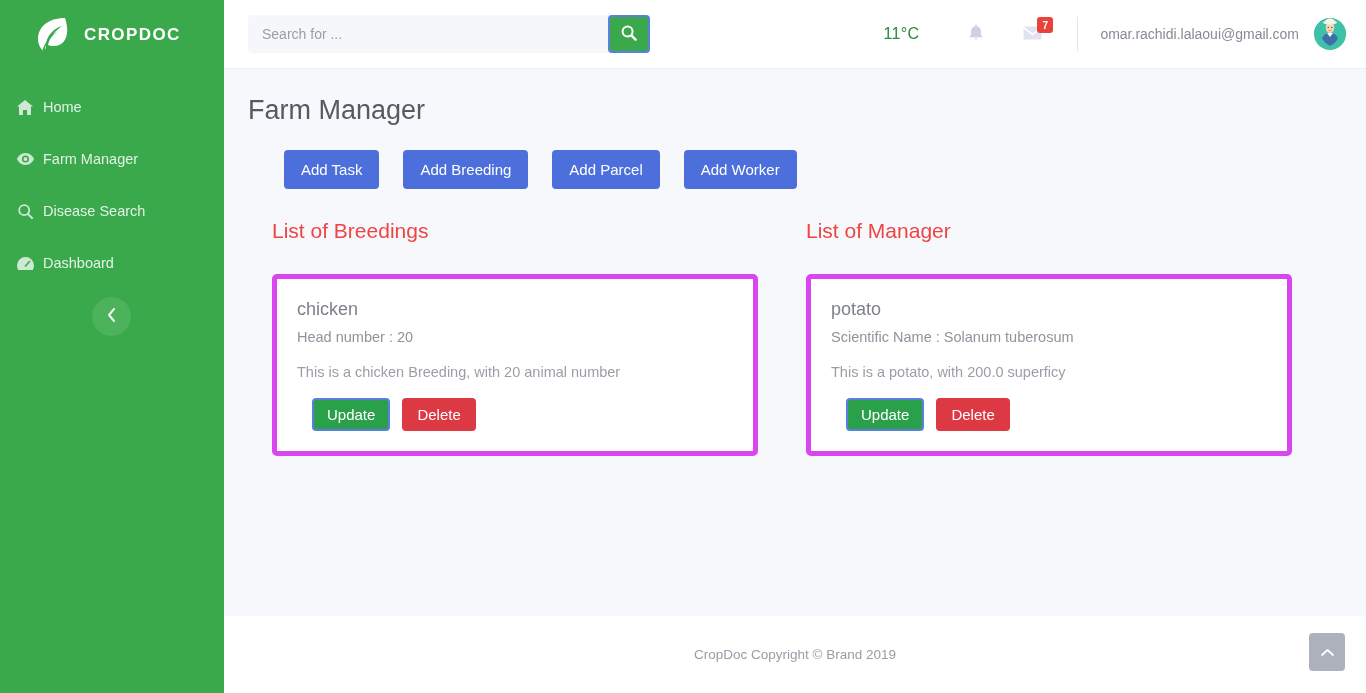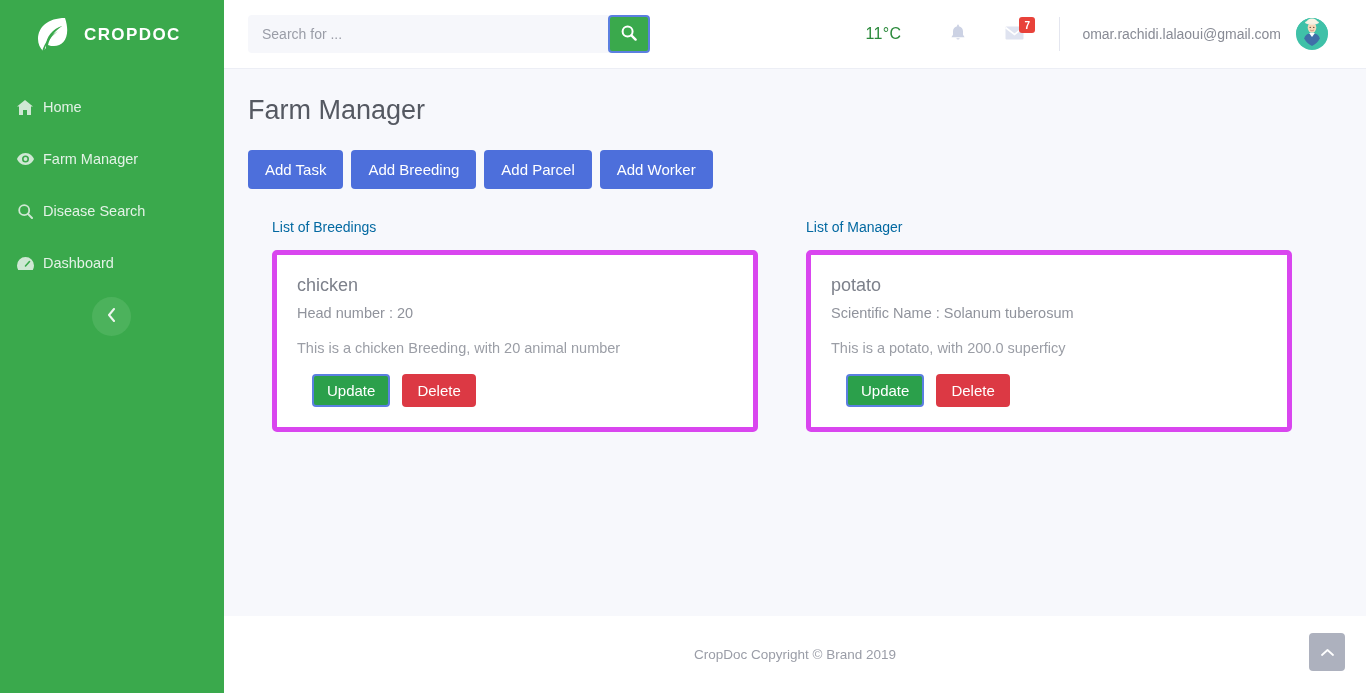--- a/index.html
+++ b/index.html
@@ -71,21 +71,21 @@
 
   
   .main { flex: 1; display: flex; flex-direction: column; height: 693px; }
 
   
   .topbar {
     height: 69px;
     background: #ffffff;
     display: flex;
     align-items: center;
-    padding: 0 38px 0 24px;
+    padding: 0 20px 0 24px;
     border-bottom: 1px solid #eceef5;
   }
   .search-wrap {
     display: flex;
     width: 402px;
     height: 38px;
     border-radius: 4px;
     overflow: visible;
   }
   .search-input {
@@ -181,39 +181,39 @@
     background: #f7f8fc;
     padding: 26px 24px 0 24px;
     overflow: hidden;
   }
   .page-title {
     font-size: 27px;
     color: #555962;
     font-weight: normal;
     margin-bottom: 24px;
   }
-  .btn-row { display: flex; gap: 8px; margin-bottom: 30px; }
+  .btn-row { display: flex; gap: 24px; margin-bottom: 30px; margin-left: 36px; }
   .btn-primary {
     background: #4d6fdb;
     color: #fff;
     border: none;
     border-radius: 4px;
     font-size: 15px;
     padding: 11px 17px;
     cursor: pointer;
     font-family: "Liberation Sans", sans-serif;
   }
   .columns { display: flex; }
   .col { width: 534px; padding: 0 24px; }
   .col:first-child { padding-left: 24px; }
   .col-title {
-    font-size: 14px;
-    color: #0369a1;
+    font-size: 21px;
+    color: #ef4444;
     font-weight: normal;
-    margin-bottom: 15px;
+    margin-bottom: 31px;
   }
   .card {
     background: #ffffff;
     border: 5px solid #d946ef;
     border-radius: 5px;
     padding: 20px 20px 20px 20px;
   }
   .card-title {
     font-size: 18px;
     color: #7d818b;

